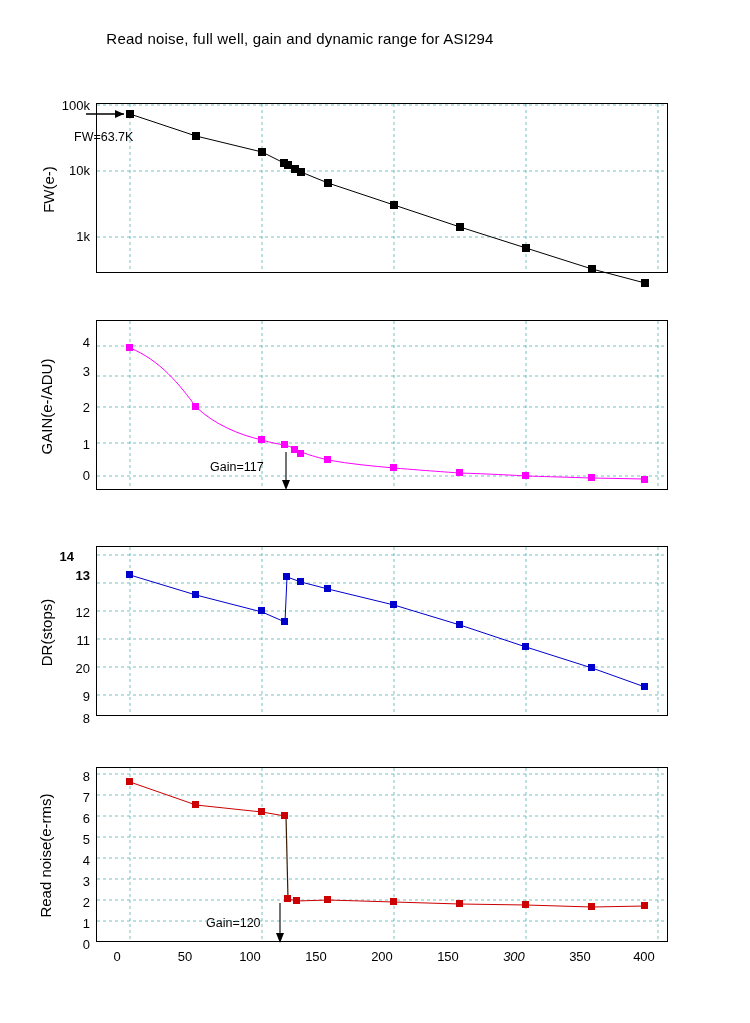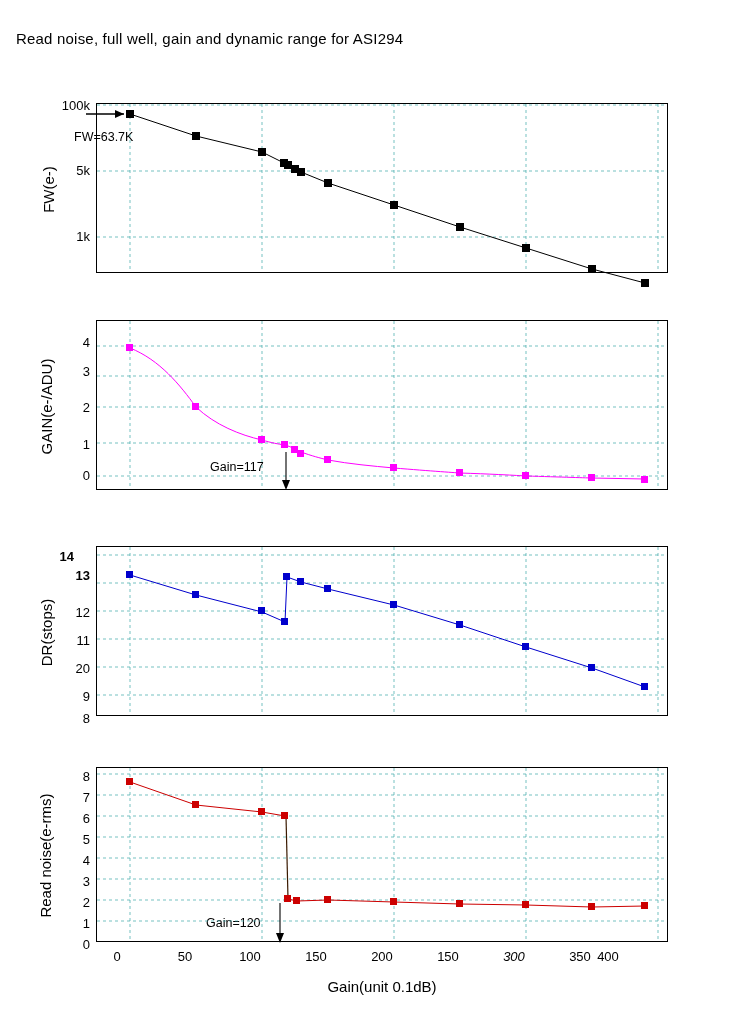--- a/index.html
+++ b/index.html
@@ -16,24 +16,24 @@
     overflow: hidden;
   }
   #figure {
     position: absolute;
     left: 0; top: 0;
     width: 750px;
     height: 1023px;
   }
   .title {
     position: absolute;
-    left: 16px;
+    left: 0;
     top: 30px;
     width: 600px;
-    text-align: left;
+    text-align: center;
     font-size: 15px;
     color: #000;
     letter-spacing: 0.2px;
   }
   .panel {
     position: absolute;
     border: 1px solid #000;
     box-sizing: border-box;
     background: #fff;
   }
@@ -84,24 +84,23 @@
   <div class="panel" style="left:96px; top:103px; width:572px; height:170px;"></div>
   <div class="panel" style="left:96px; top:320px; width:572px; height:170px;"></div>
   <div class="panel" style="left:96px; top:546px; width:572px; height:170px;"></div>
   <div class="panel" style="left:96px; top:767px; width:572px; height:175px;"></div>
 
   <div class="ylabel" style="left:-2px; top:181px; width:100px; transform:rotate(-90deg);">FW(e-)</div>
   <div class="ylabel" style="left:-39px; top:398px; width:170px; transform:rotate(-90deg);">GAIN(e-/ADU)</div>
   <div class="ylabel" style="left:-14px; top:624px; width:120px; transform:rotate(-90deg);">DR(stops)</div>
   <div class="ylabel" style="left:-60px; top:847px; width:210px; transform:rotate(-90deg);">Read noise(e-rms)</div>
 
-  <div class="xlabel" style="left:282px; top:978px; width:200px;">Gain(unit 0.1dB)</div>
 
   <div class="tick-label y" style="left:46px; top:98px; width:44px;">100k</div>
-  <div class="tick-label y" style="left:46px; top:163px; width:44px;">5k</div>
+  <div class="tick-label y" style="left:46px; top:163px; width:44px;">10k</div>
   <div class="tick-label y" style="left:46px; top:229px; width:44px;">1k</div>
 
   <div class="tick-label y" style="left:52px; top:335px; width:38px;">4</div>
   <div class="tick-label y" style="left:52px; top:364px; width:38px;">3</div>
   <div class="tick-label y" style="left:52px; top:400px; width:38px;">2</div>
   <div class="tick-label y" style="left:52px; top:437px; width:38px;">1</div>
   <div class="tick-label y" style="left:52px; top:468px; width:38px;">0</div>
 
   <div class="tick-label y" style="left:32px; top:549px; width:42px;font-weight:bold;">14</div>
   <div class="tick-label y" style="left:48px; top:568px; width:42px;font-weight:bold;">13</div>
@@ -122,21 +121,21 @@
   <div class="tick-label y" style="left:52px; top:937px; width:38px;">0</div>
 
   <div class="tick-label x" style="left:102px; top:949px; width:30px;">0</div>
   <div class="tick-label x" style="left:170px; top:949px; width:30px;">50</div>
   <div class="tick-label x" style="left:235px; top:949px; width:30px;">100</div>
   <div class="tick-label x" style="left:301px; top:949px; width:30px;">150</div>
   <div class="tick-label x" style="left:367px; top:949px; width:30px;">200</div>
   <div class="tick-label x" style="left:433px; top:949px; width:30px;">150</div>
   <div class="tick-label x" style="left:499px; top:949px; width:30px;font-style:italic;">300</div>
   <div class="tick-label x" style="left:565px; top:949px; width:30px;">350</div>
-  <div class="tick-label x" style="left:593px; top:949px; width:30px;">400</div>
+  <div class="tick-label x" style="left:629px; top:949px; width:30px;">400</div>
 
   <div class="annot" style="left:74px; top:130px;">FW=63.7K</div>
   <div class="annot" style="left:210px; top:460px;text-align:center;">Gain=117</div>
   <div class="annot" style="left:206px; top:916px;">Gain=120</div>
 
   <svg class="overlay" viewBox="0 0 750 1023">
     <defs></defs>
 
     <g>
 

